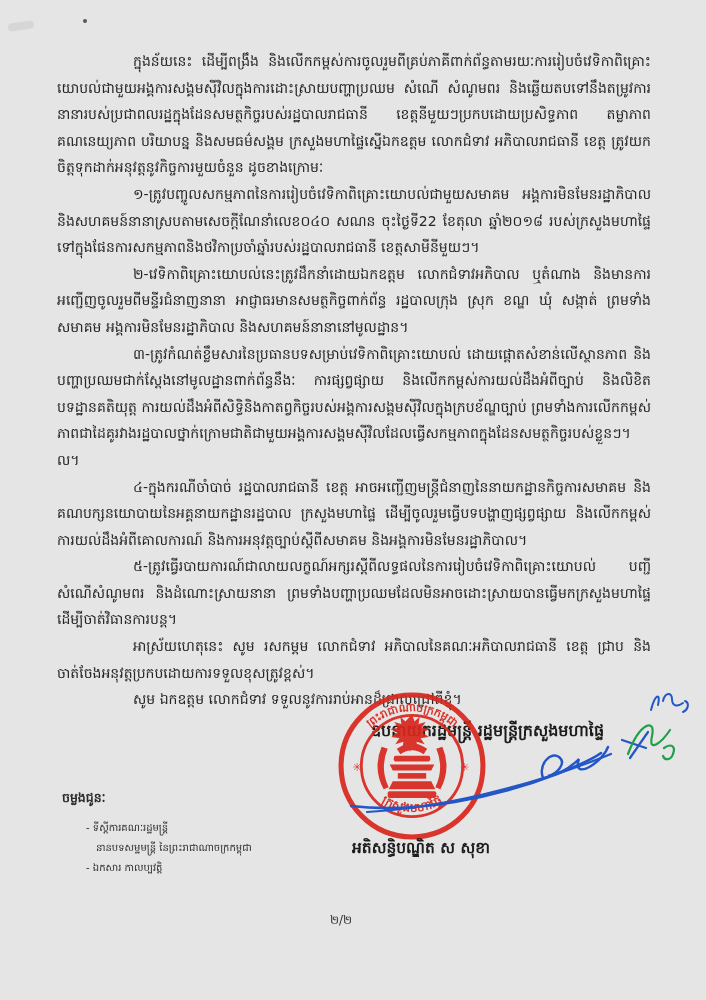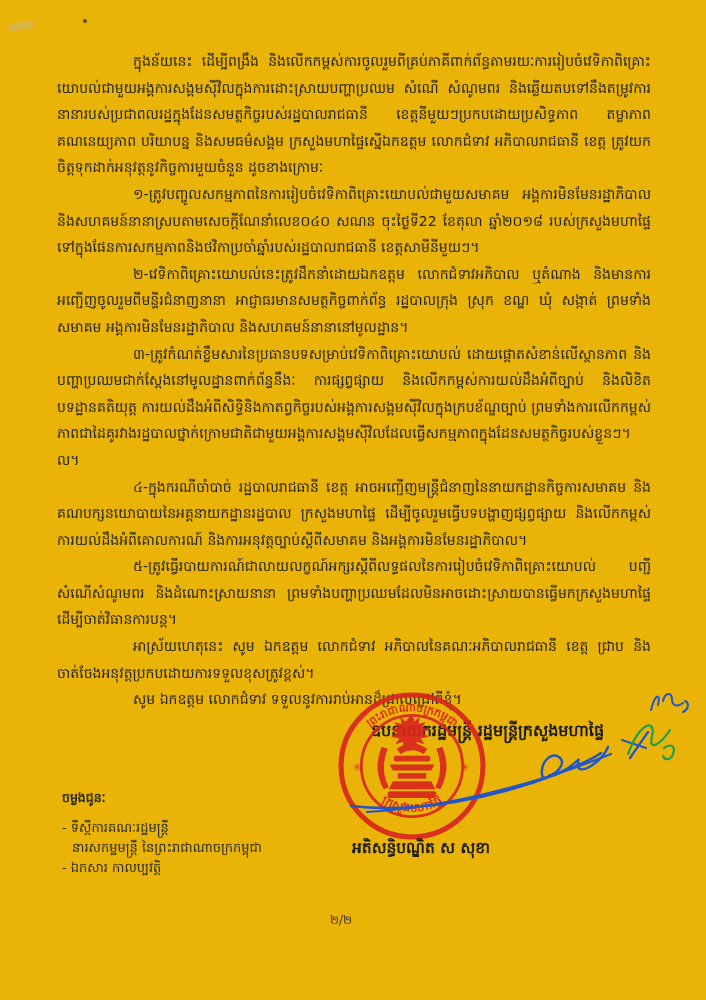--- a/index.html
+++ b/index.html
@@ -1,19 +1,19 @@
 <!DOCTYPE html>
 <html><head>
 <meta charset="utf-8">
 <style>
   html,body{margin:0;padding:0;background:#ffffff;}
   .page{
     position:relative;
     width:706px;height:1000px;
-    background:#eab308;
+    background:#e5e5e5;
     font-family:"DejaVu Sans","Liberation Sans",sans-serif;
     overflow:hidden;
   }
   .artifact-dot{position:absolute;left:83px;top:19px;width:4px;height:4px;border-radius:50%;background:#333;opacity:.8;}
   .artifact-smudge{position:absolute;left:8px;top:22px;width:26px;height:8px;background:#bbb;opacity:.35;border-radius:4px;transform:rotate(-8deg);}
   .doc{position:absolute;left:57px;top:48px;width:594px;color:#242424;}
   .doc p{margin:0;text-align:justify;text-indent:76px;font-size:14px;line-height:26.6px;word-break:break-word;}
   .sig-title{
     position:absolute;left:295px;top:720px;width:385px;
     text-align:center;font-weight:bold;font-size:16px;color:#1c1c1c;
@@ -21,21 +21,21 @@
   .stamp{position:absolute;left:336px;top:690px;width:152px;height:152px;opacity:.92;}
   .signature-ink{position:absolute;left:345px;top:726px;width:300px;height:88px;}
   .annot-blue{position:absolute;left:646px;top:688px;width:48px;height:30px;}
   .initials-green{position:absolute;left:616px;top:710px;width:64px;height:58px;}
   .sig-name{
     position:absolute;left:352px;top:838px;width:280px;
     font-weight:bold;font-size:15.5px;color:#1c1c1c;
   }
   .cc{position:absolute;left:62px;top:790px;width:260px;color:#2a2a2a;}
   .cc-header{font-weight:bold;font-size:12.5px;margin-bottom:10px;}
-  .cc-item{font-size:13px;line-height:20px;}
+  .cc-item{font-size:10px;line-height:20px;margin-left:24px;}
   .cc-item.cont{padding-left:10px;}
   .page-number{
     position:absolute;left:296px;top:912px;width:90px;
     text-align:center;font-size:12px;color:#333;
   }
 </style>
 </head>
 <body>
 
 <div class="page">
@@ -43,21 +43,21 @@
   <div class="artifact-dot"></div>
   <div class="artifact-smudge"></div>
 
   <div class="doc">
     <p>ក្នុងន័យនេះ ដើម្បីពង្រឹង និងលើកកម្ពស់ការចូលរួមពីគ្រប់ភាគីពាក់ព័ន្ធតាមរយៈការរៀបចំវេទិកាពិគ្រោះយោបល់ជាមួយអង្គការសង្គមស៊ីវិលក្នុងការដោះស្រាយបញ្ហាប្រឈម សំណើ សំណូមពរ និងឆ្លើយតបទៅនឹងតម្រូវការនានារបស់ប្រជាពលរដ្ឋក្នុងដែនសមត្ថកិច្ចរបស់រដ្ឋបាលរាជធានី ខេត្តនីមួយៗប្រកបដោយប្រសិទ្ធភាព តម្លាភាព គណនេយ្យភាព បរិយាបន្ន និងសមធម៌សង្គម ក្រសួងមហាផ្ទៃស្នើឯកឧត្តម លោកជំទាវ អភិបាលរាជធានី ខេត្ត ត្រូវយកចិត្តទុកដាក់អនុវត្តនូវកិច្ចការមួយចំនួន ដូចខាងក្រោមៈ</p>
     <p>១-ត្រូវបញ្ចូលសកម្មភាពនៃការរៀបចំវេទិកាពិគ្រោះយោបល់ជាមួយសមាគម អង្គការមិនមែនរដ្ឋាភិបាល និងសហគមន៍នានាស្របតាមសេចក្តីណែនាំលេខ០៤០ សណន ចុះថ្ងៃទី22 ខែតុលា ឆ្នាំ២០១៨ របស់ក្រសួងមហាផ្ទៃ ទៅក្នុងផែនការសកម្មភាពនិងថវិកាប្រចាំឆ្នាំរបស់រដ្ឋបាលរាជធានី ខេត្តសាមីនីមួយៗ។</p>
     <p>២-វេទិកាពិគ្រោះយោបល់នេះត្រូវដឹកនាំដោយឯកឧត្តម លោកជំទាវអភិបាល ឬតំណាង និងមានការអញ្ជើញចូលរួមពីមន្ទីរជំនាញនានា អាជ្ញាធរមានសមត្ថកិច្ចពាក់ព័ន្ធ រដ្ឋបាលក្រុង ស្រុក ខណ្ឌ ឃុំ សង្កាត់ ព្រមទាំងសមាគម អង្គការមិនមែនរដ្ឋាភិបាល និងសហគមន៍នានានៅមូលដ្ឋាន។</p>
     <p>៣-ត្រូវកំណត់ខ្លឹមសារនៃប្រធានបទសម្រាប់វេទិកាពិគ្រោះយោបល់ ដោយផ្តោតសំខាន់លើស្ថានភាព និងបញ្ហាប្រឈមជាក់ស្តែងនៅមូលដ្ឋានពាក់ព័ន្ធនឹងៈ ការផ្សព្វផ្សាយ និងលើកកម្ពស់ការយល់ដឹងអំពីច្បាប់ និងលិខិតបទដ្ឋានគតិយុត្ត ការយល់ដឹងអំពីសិទ្ធិនិងកាតព្វកិច្ចរបស់អង្គការសង្គមស៊ីវិលក្នុងក្របខ័ណ្ឌច្បាប់ ព្រមទាំងការលើកកម្ពស់ភាពជាដៃគូរវាងរដ្ឋបាលថ្នាក់ក្រោមជាតិជាមួយអង្គការសង្គមស៊ីវិលដែលធ្វើសកម្មភាពក្នុងដែនសមត្ថកិច្ចរបស់ខ្លួនៗ។ល។</p>
     <p>៤-ក្នុងករណីចាំបាច់ រដ្ឋបាលរាជធានី ខេត្ត អាចអញ្ជើញមន្ត្រីជំនាញនៃនាយកដ្ឋានកិច្ចការសមាគម និងគណបក្សនយោបាយនៃអគ្គនាយកដ្ឋានរដ្ឋបាល ក្រសួងមហាផ្ទៃ ដើម្បីចូលរួមធ្វើបទបង្ហាញផ្សព្វផ្សាយ និងលើកកម្ពស់ការយល់ដឹងអំពីគោលការណ៍ និងការអនុវត្តច្បាប់ស្តីពីសមាគម និងអង្គការមិនមែនរដ្ឋាភិបាល។</p>
     <p>៥-ត្រូវធ្វើរបាយការណ៍ជាលាយលក្ខណ៍អក្សរស្តីពីលទ្ធផលនៃការរៀបចំវេទិកាពិគ្រោះយោបល់ បញ្ជីសំណើសំណូមពរ និងដំណោះស្រាយនានា ព្រមទាំងបញ្ហាប្រឈមដែលមិនអាចដោះស្រាយបានធ្វើមកក្រសួងមហាផ្ទៃដើម្បីចាត់វិធានការបន្ត។</p>
-    <p>អាស្រ័យហេតុនេះ សូម ឯកឧត្តម លោកជំទាវ អភិបាលនៃគណៈអភិបាលរាជធានី ខេត្ត ជ្រាប និងចាត់ចែងអនុវត្តប្រកបដោយការទទួលខុសត្រូវខ្ពស់។</p>
+    <p>អាស្រ័យហេតុនេះ សូម រសកម្តម លោកជំទាវ អភិបាលនៃគណៈអភិបាលរាជធានី ខេត្ត ជ្រាប និងចាត់ចែងអនុវត្តប្រកបដោយការទទួលខុសត្រូវខ្ពស់។</p>
     <p>សូម ឯកឧត្តម លោកជំទាវ ទទួលនូវការរាប់អានដ៏ជ្រាលជ្រៅពីខ្ញុំ។</p>
   </div>
 
   <svg class="annot-blue" viewBox="0 0 48 30">
     <path d="M5,22 C9,6 15,4 12,17 M17,13 c2,-9 9,-9 9,-2 c0,6 4,9 11,4 m2,-2 c5,2 3,9 -2,11" fill="none" stroke="#2356c7" stroke-width="2" stroke-linecap="round"></path>
   </svg>
 
   <div class="sig-title">ឧបនាយករដ្ឋមន្ត្រី រដ្ឋមន្ត្រីក្រសួងមហាផ្ទៃ</div>
 
   <svg class="initials-green" viewBox="0 0 64 58">
@@ -97,19 +97,19 @@
     <path d="M6,80 C70,88 150,72 212,48 C232,40 248,33 256,27" fill="none" stroke="#2356c7" stroke-width="2.6" stroke-linecap="round"></path>
     <path d="M22,86 C92,82 182,62 266,28" fill="none" stroke="#2356c7" stroke-width="2.2" stroke-linecap="round"></path>
     <path d="M198,52 c-5,-14 8,-27 16,-21 c8,6 -2,17 -11,19 c11,-2 23,-9 31,-17 c-4,11 2,13 12,7 c8,-5 15,-13 17,-19" fill="none" stroke="#2356c7" stroke-width="2.4" stroke-linecap="round"></path>
   </svg>
 
   <div class="sig-name">អតិសន្ធិបណ្ឌិត ស សុខា</div>
 
   <div class="cc">
     <div class="cc-header">ចម្លងជូនៈ</div>
     <div class="cc-item">- ទីស្តីការគណៈរដ្ឋមន្ត្រី</div>
-    <div class="cc-item cont">នារសកម្ឋមន្ត្រី នៃព្រះរាជាណាចក្រកម្ពុជា</div>
+    <div class="cc-item cont">នានបទសម្ឋមន្ត្រី នៃព្រះរាជាណាចក្រកម្ពុជា</div>
     <div class="cc-item">- ឯកសារ កាលប្បវត្តិ</div>
   </div>
 
   <div class="page-number">២/២</div>
 
 </div>
 
 </body></html>

